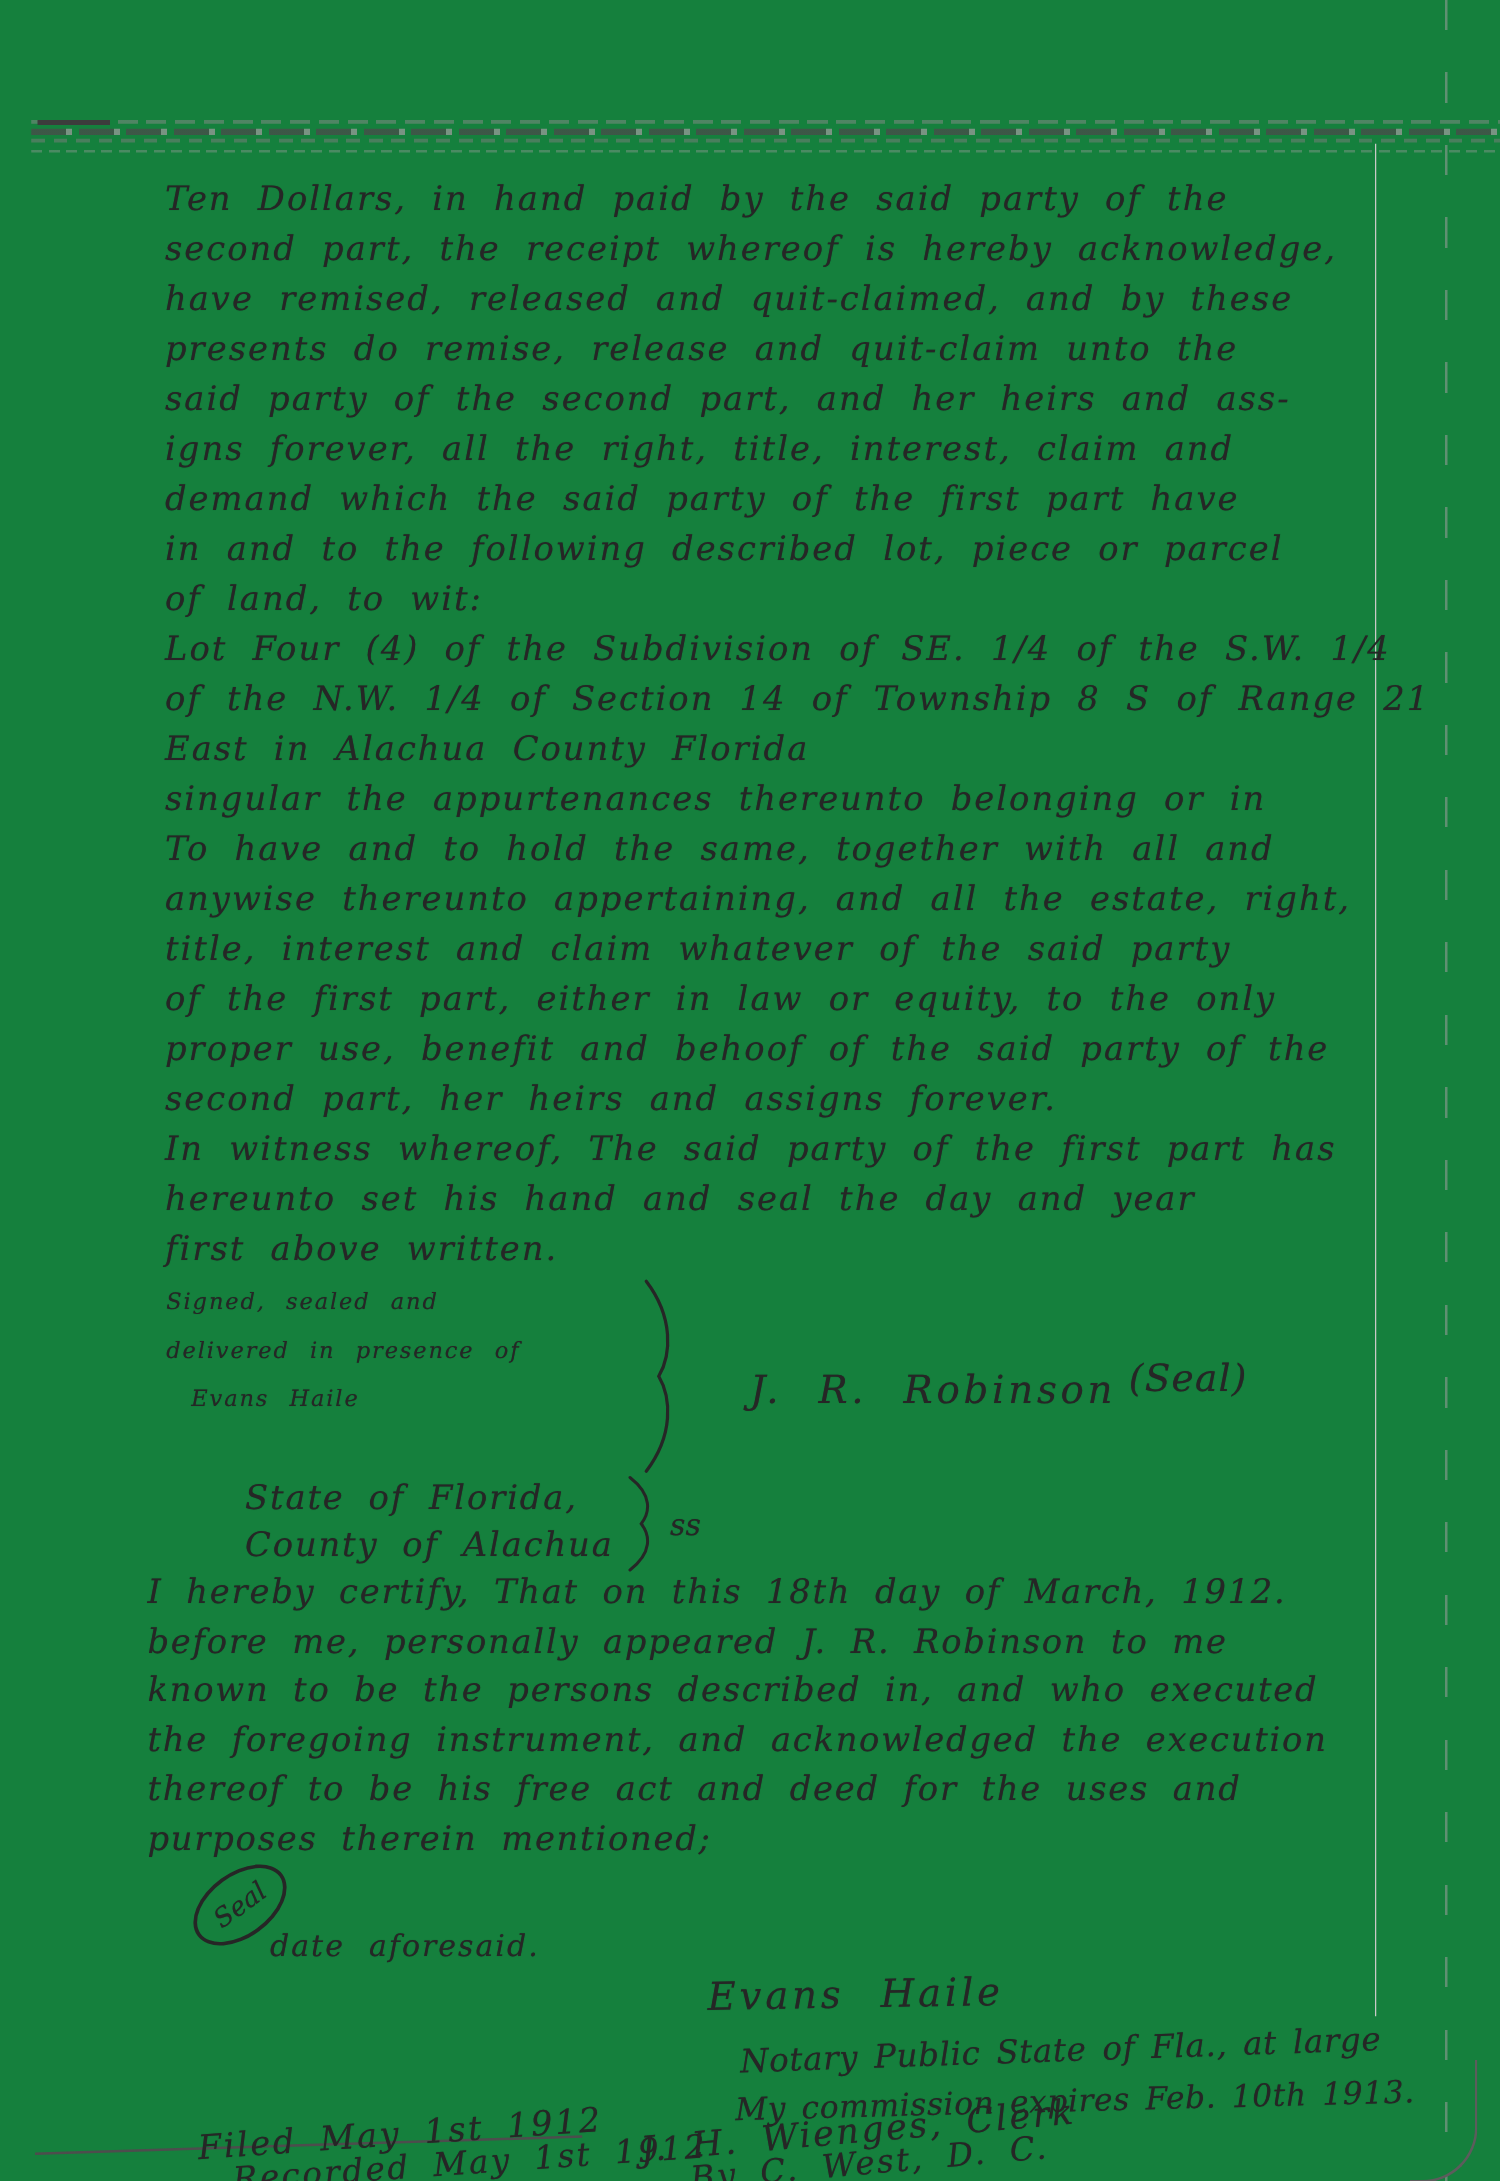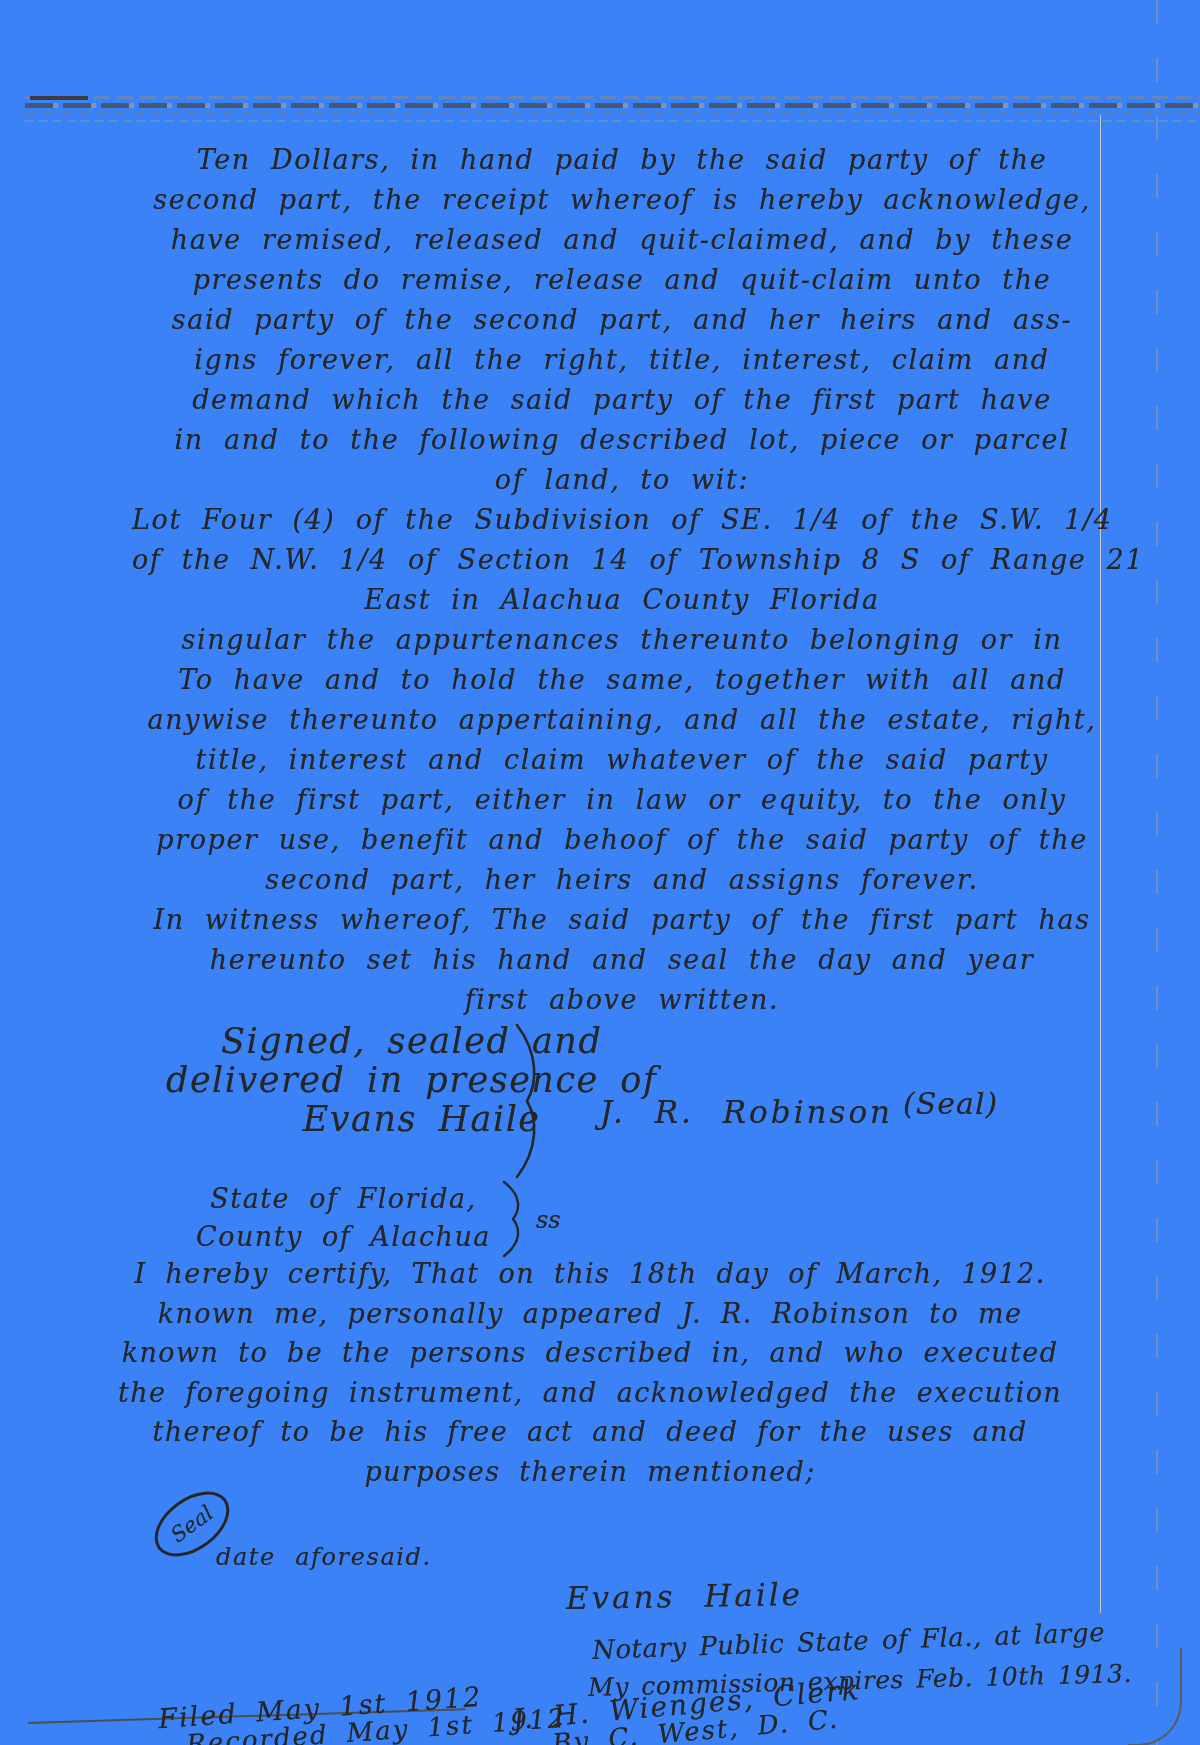--- a/index.html
+++ b/index.html
@@ -4,21 +4,21 @@
 <style>
   html,body{margin:0;padding:0;}
   body{
     width:1200px;height:1745px;
     background:#ffffff;
     font-family:"DejaVu Serif", serif;
     overflow:hidden;
   }
   .page{
     position:relative;width:1200px;height:1745px;
-    background:#3b82f6;color:#2a2a2a;text-align:center;
+    background:#15803d;color:#2a2a2a;
   }
   
   .streak{position:absolute;left:25px;right:0;}
   .streak.s1{top:96px;height:3px;background:repeating-linear-gradient(90deg,#8a8a8a 0 16px,transparent 16px 23px);opacity:.5;}
   .streak.s2{top:103px;height:5px;background:repeating-linear-gradient(90deg,#4a4a4a 0 28px,#9a9a9a 28px 33px,transparent 33px 38px);opacity:.75;}
   .streak.s3{top:111px;height:3px;background:repeating-linear-gradient(90deg,#7d7d7d 0 11px,transparent 11px 18px);opacity:.5;}
   .streak.s4{top:120px;height:2px;background:repeating-linear-gradient(90deg,#9b9b9b 0 9px,transparent 9px 14px);opacity:.4;}
   .leftmark{position:absolute;left:30px;top:96px;width:58px;height:4px;background:#3c3c3c;}
   .vline1{position:absolute;left:1100px;top:115px;width:1px;height:1498px;background:#c9c9c7;}
   .vline2{position:absolute;left:1156px;top:0;width:2px;height:1745px;opacity:.55;
@@ -26,22 +26,22 @@
   .corner{position:absolute;left:1128px;top:1648px;width:52px;height:96px;
           border-right:2px solid #5c5c5c;border-bottom:2px solid #5c5c5c;
           border-bottom-right-radius:44px;}
   .diag{position:absolute;left:28px;top:1722px;width:438px;height:2px;background:#4d4d4d;
         transform:rotate(-1.8deg);transform-origin:left center;}
   
   .hw{font-style:italic;color:#262626;text-shadow:0 0 .6px rgba(20,20,20,.45);white-space:nowrap;}
   .body-text{position:absolute;left:132px;top:140px;width:980px;font-size:27px;line-height:40px;
              letter-spacing:1.6px;word-spacing:10px;}
   .body-text .ln{height:40px;}
-  .wit-left{position:absolute;left:133px;top:1022px;font-size:35px;line-height:39px;
-            letter-spacing:1.5px;word-spacing:9px;margin-left:33px;}
+  .wit-left{position:absolute;left:133px;top:1022px;font-size:18px;line-height:39px;
+            letter-spacing:1.5px;word-spacing:9px;}
   .wit-left .indent{margin-left:20px;}
   .venue{position:absolute;left:196px;top:1180px;font-size:27px;line-height:38px;
          letter-spacing:1.5px;word-spacing:9px;}
   .brace{position:absolute;}
   .ss{position:absolute;left:536px;top:1206px;font-size:24px;}
   .grantor-sig{position:absolute;left:600px;top:1094px;font-size:31px;letter-spacing:3px;word-spacing:16px;}
   .seal-label{position:absolute;left:903px;top:1086px;font-size:30px;letter-spacing:1px;}
   .certify{position:absolute;left:118px;top:1254px;font-size:27px;line-height:39.5px;
            letter-spacing:1.4px;word-spacing:9px;}
   .seal-oval{position:absolute;left:150px;top:1498px;width:78px;height:46px;
@@ -116,21 +116,21 @@
   <svg class="brace" style="left:498px;top:1180px;" width="32" height="78" viewBox="0 0 32 78">
     <path d="M6,2 C24,16 22,30 15,39 C22,48 24,62 6,76" fill="none" stroke="#262626" stroke-width="2.4" stroke-linecap="round"></path>
   </svg>
   <div class="ss hw">ss</div>
 
   <div class="grantor-sig hw">J. R. Robinson</div>
   <div class="seal-label hw">(Seal)</div>
 
   <div class="certify hw">
     <div>I hereby certify, That on this 18th day of March, 1912.</div>
-    <div>known me, personally appeared J. R. Robinson to me</div>
+    <div>before me, personally appeared J. R. Robinson to me</div>
     <div>known to be the persons described in, and who executed</div>
     <div>the foregoing instrument, and acknowledged the execution</div>
     <div>thereof to be his free act and deed for the uses and</div>
     <div>purposes therein mentioned;</div>
   </div>
 
   <div class="seal-oval">
     <span class="hw">Seal</span>
   </div>
   <div class="wit-line2 hw">date aforesaid.</div>

